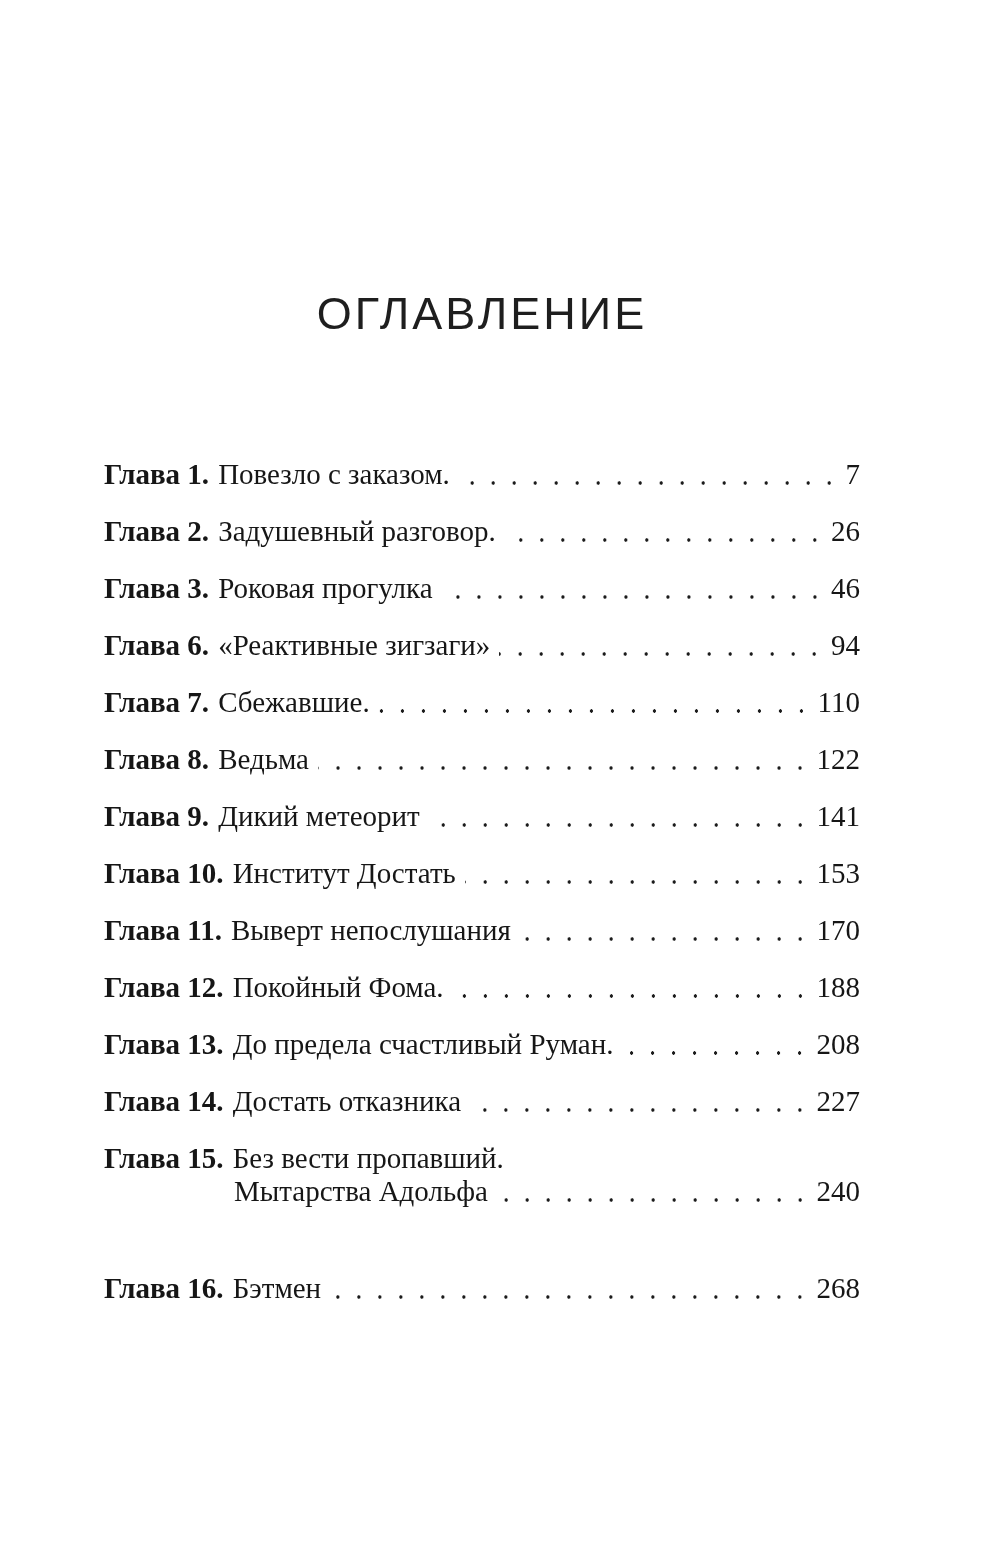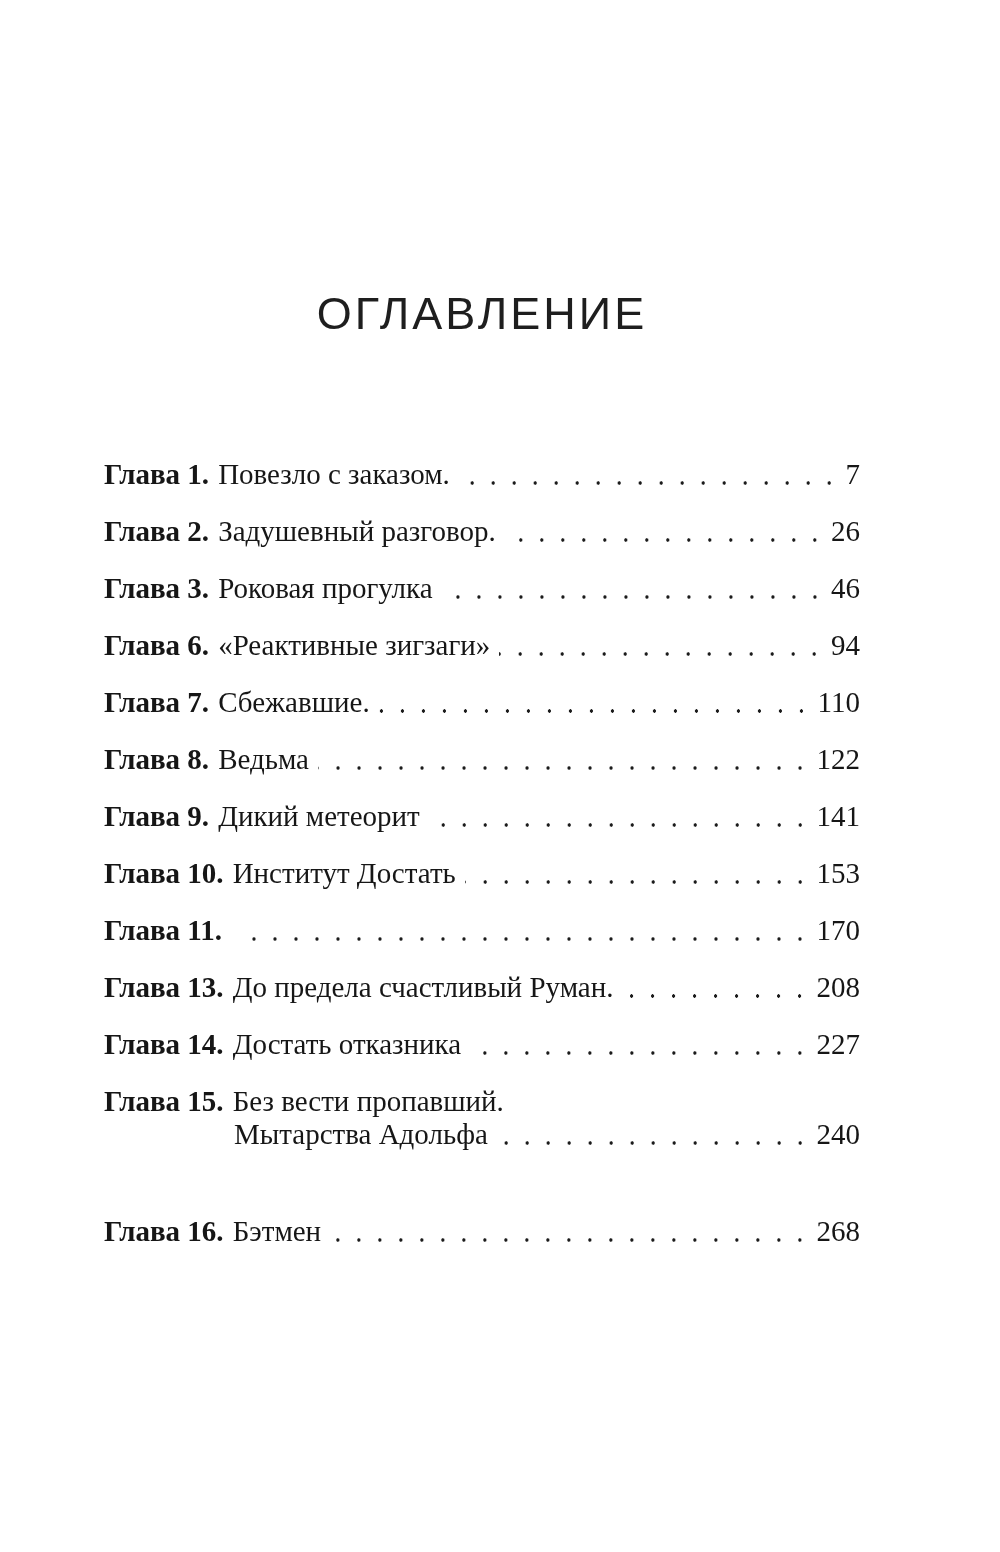--- a/index.html
+++ b/index.html
@@ -139,22 +139,29 @@
     <span class="toc-page">141</span>
   </div>
       <div class="toc-row">
     <span class="toc-label">Глава 10.</span>
     <span class="toc-title">Институт Достать</span>
     <span class="leader"></span>
     <span class="toc-page">153</span>
   </div>
       <div class="toc-row">
     <span class="toc-label">Глава 11.</span>
+    <span class="toc-title">Выверт непослушания</span>
     <span class="leader"></span>
     <span class="toc-page">170</span>
+  </div>
+      <div class="toc-row">
+    <span class="toc-label">Глава 12.</span>
+    <span class="toc-title">Покойный Фома.</span>
+    <span class="leader"></span>
+    <span class="toc-page">188</span>
   </div>
       <div class="toc-row">
     <span class="toc-label">Глава 13.</span>
     <span class="toc-title">До предела счастливый Руман.</span>
     <span class="leader"></span>
     <span class="toc-page">208</span>
   </div>
       <div class="toc-row">
     <span class="toc-label">Глава 14.</span>
     <span class="toc-title">Достать отказника</span>

